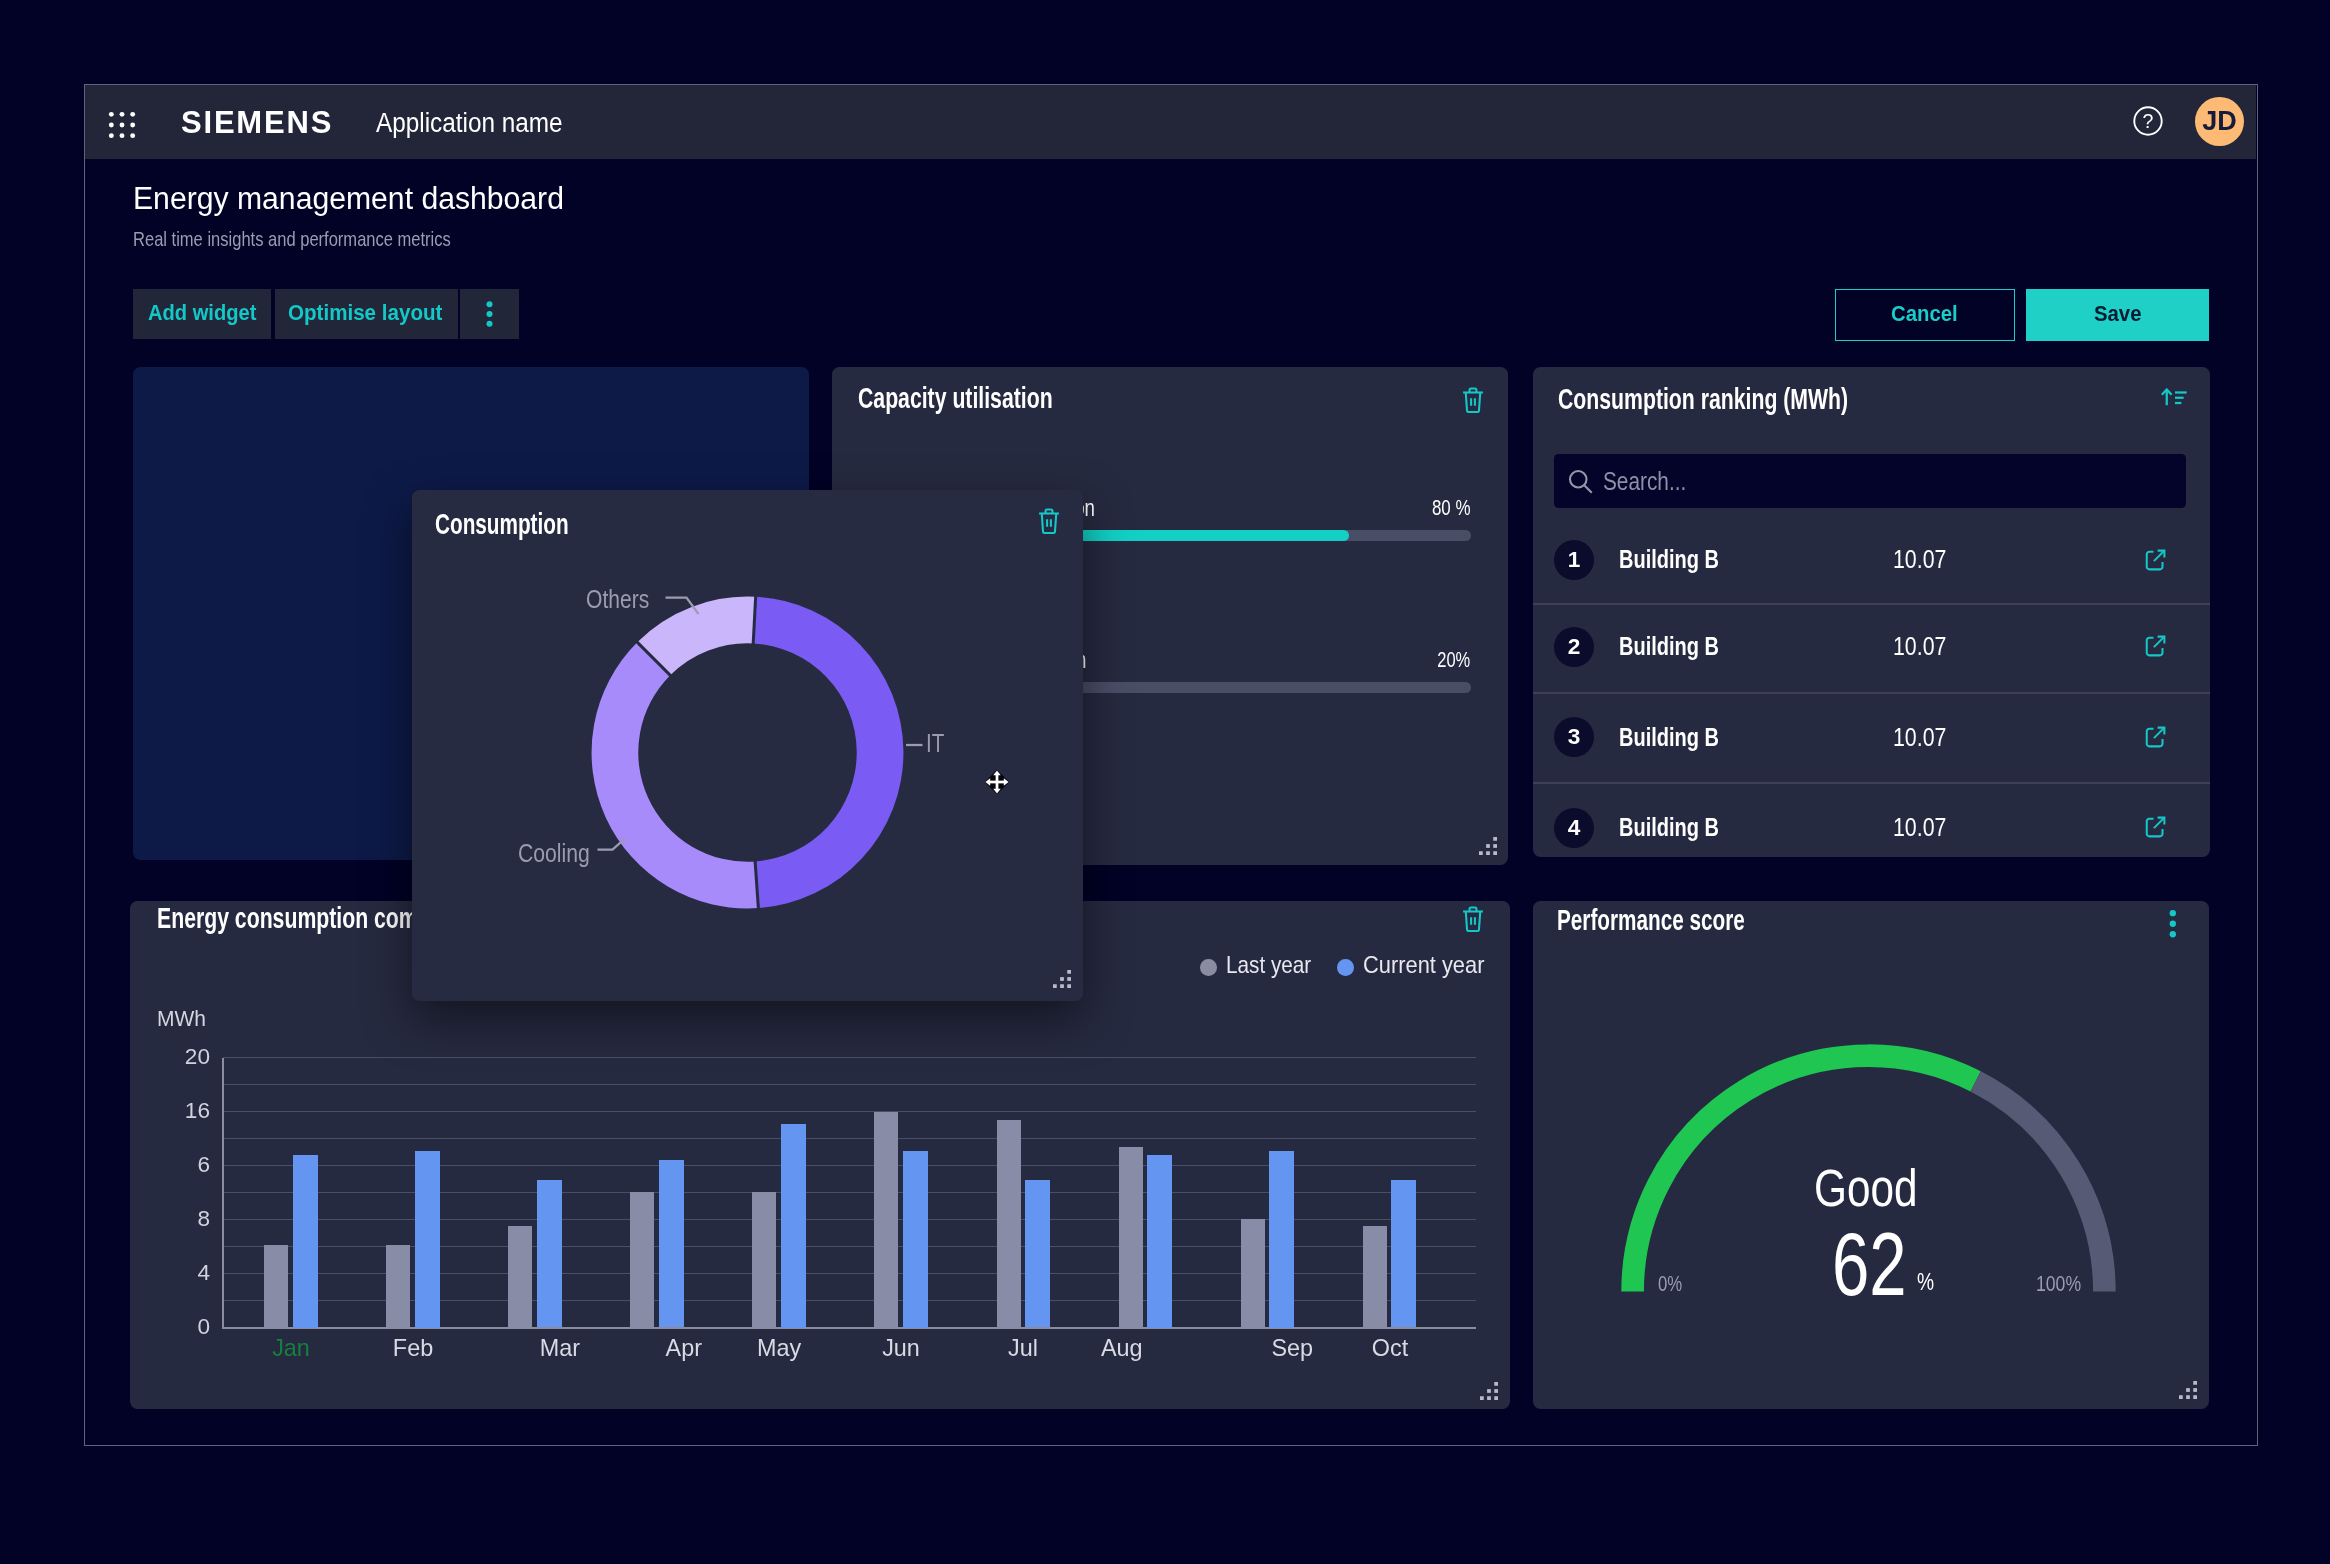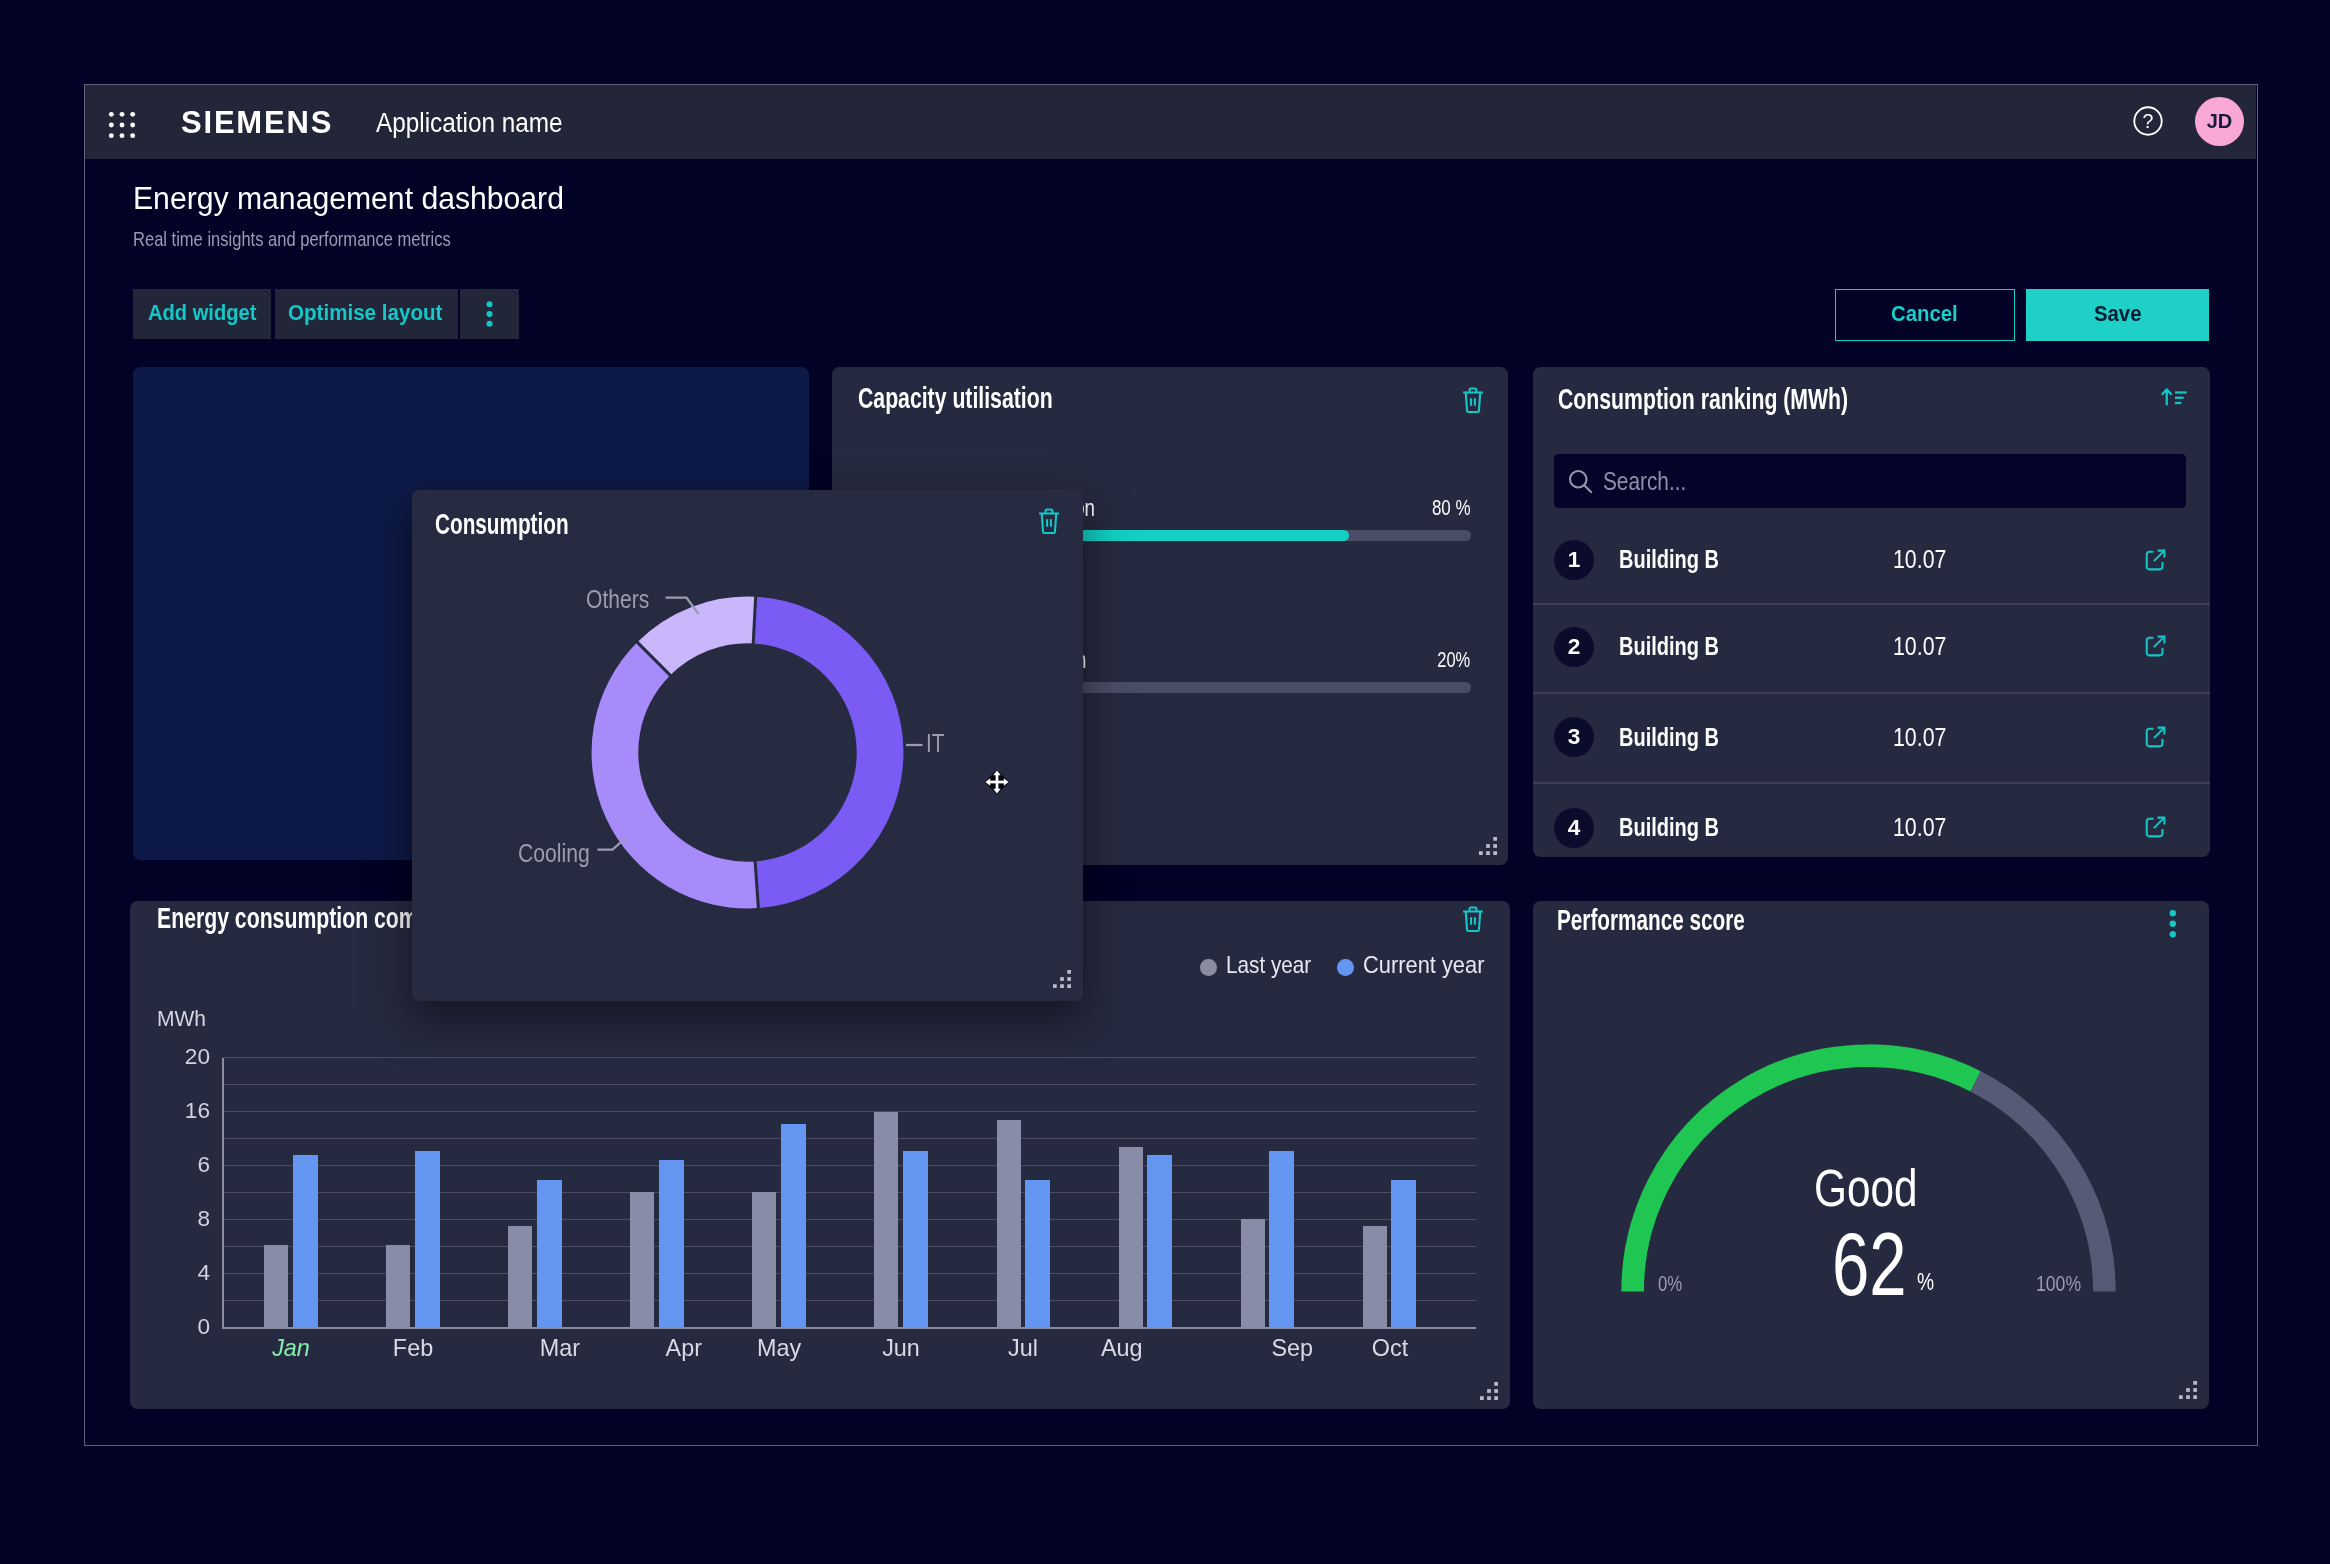--- a/index.html
+++ b/index.html
@@ -27,21 +27,21 @@
       <circle cx="21" cy="35" r="3.2"></circle>
       <circle cx="35" cy="35" r="3.2"></circle>
   </g>
 </svg>
 <div class="sx" style="left:181px; top:105px; font-size:31px; font-weight:800; letter-spacing:1.8px; color:#fff;">SIEMENS</div>
 <div class="sx" style="left:376px; top:108px; font-size:27px; color:#fff; transform:scaleX(0.901);">Application name</div>
 <svg class="abs" style="left:2133px; top:106px;" width="30" height="30" viewBox="0 0 40 40">
   <circle cx="20" cy="20" r="18.3" fill="none" stroke="#ffffff" stroke-width="2.5"></circle>
   <text x="20" y="29" text-anchor="middle" font-size="26" fill="#ffffff" font-family="Liberation Sans">?</text>
 </svg>
-<div class="abs" style="left:2195px; top:97px; width:49px; height:49px; border-radius:50%; background:#f9a8d4; color:#151b3c; font-weight:bold; font-size:20px; display:flex; align-items:center; justify-content:center;">JD</div>
+<div class="abs" style="left:2195px; top:97px; width:49px; height:49px; border-radius:50%; background:#fdba74; color:#151b3c; font-weight:bold; font-size:27px; display:flex; align-items:center; justify-content:center;">JD</div>
 
 <div class="sx" style="left:133px; top:181px; font-size:31px; color:#fff; transform:scaleX(0.973);">Energy management dashboard</div>
 <div class="sx" style="left:133px; top:227px; font-size:21px; color:#9a9cb2; transform:scaleX(0.787);">Real time insights and performance metrics</div>
 
 <div class="abs" style="left:133px; top:289px; width:138px; height:50px; background:#222639;"></div>
 <div class="abs" style="left:275px; top:289px; width:183px; height:50px; background:#222639;"></div>
 <div class="abs" style="left:460px; top:289px; width:59px; height:50px; background:#222639;"></div>
 <div class="sx" style="left:148px; top:300px; font-size:22.6px; font-weight:bold; color:#14c8c8; transform:scaleX(0.89);">Add widget</div>
 <div class="sx" style="left:288px; top:300px; font-size:22.6px; font-weight:bold; color:#14c8c8; transform:scaleX(0.911);">Optimise layout</div>
 <svg class="abs" style="left:460px; top:289px;" width="59" height="50" viewBox="0 0 78 66">
@@ -180,21 +180,21 @@
     <div class="abs" style="left:222px; top:1058px; width:1.5px; height:270px; background:#8a8ca0;"></div>
     <div class="abs" style="left:222px; top:1327px; width:1254px; height:1.5px; background:#8a8ca0;"></div>
     <div class="abs" style="left:135px; top:1044px; width:75px; text-align:right; font-size:22.6px; color:#d0d2de;">20</div>
     <div class="abs" style="left:135px; top:1098px; width:75px; text-align:right; font-size:22.6px; color:#d0d2de;">16</div>
     <div class="abs" style="left:135px; top:1152px; width:75px; text-align:right; font-size:22.6px; color:#d0d2de;">6</div>
     <div class="abs" style="left:135px; top:1206px; width:75px; text-align:right; font-size:22.6px; color:#d0d2de;">8</div>
     <div class="abs" style="left:135px; top:1260px; width:75px; text-align:right; font-size:22.6px; color:#d0d2de;">4</div>
     <div class="abs" style="left:135px; top:1314px; width:75px; text-align:right; font-size:22.6px; color:#d0d2de;">0</div>
     <div class="abs" style="left:264px; top:1245px; width:24px; height:82px; background:#888ca6;"></div>
     <div class="abs" style="left:293px; top:1155px; width:25px; height:173px; background:#6495f0;"></div>
-    <div class="abs" style="left:246px; top:1335px; width:90px; text-align:center; font-size:23.4px; color:#86efac;font-style:italic;">Jan</div>
+    <div class="abs" style="left:246px; top:1335px; width:90px; text-align:center; font-size:23.4px; color:#15803d;">Jan</div>
     <div class="abs" style="left:386px; top:1245px; width:24px; height:82px; background:#888ca6;"></div>
     <div class="abs" style="left:415px; top:1151px; width:25px; height:177px; background:#6495f0;"></div>
     <div class="abs" style="left:368px; top:1335px; width:90px; text-align:center; font-size:23.4px; color:#d9dae3;">Feb</div>
     <div class="abs" style="left:508px; top:1226px; width:24px; height:101px; background:#888ca6;"></div>
     <div class="abs" style="left:537px; top:1180px; width:25px; height:147px; background:#6495f0;"></div>
     <div class="abs" style="left:490px; top:1335px; width:90px; text-align:right; font-size:23.4px; color:#d9dae3;">Mar</div>
     <div class="abs" style="left:630px; top:1192px; width:24px; height:135px; background:#888ca6;"></div>
     <div class="abs" style="left:659px; top:1160px; width:25px; height:167px; background:#6495f0;"></div>
     <div class="abs" style="left:612px; top:1335px; width:90px; text-align:right; font-size:23.4px; color:#d9dae3;">Apr</div>
     <div class="abs" style="left:752px; top:1192px; width:24px; height:135px; background:#888ca6;"></div>

